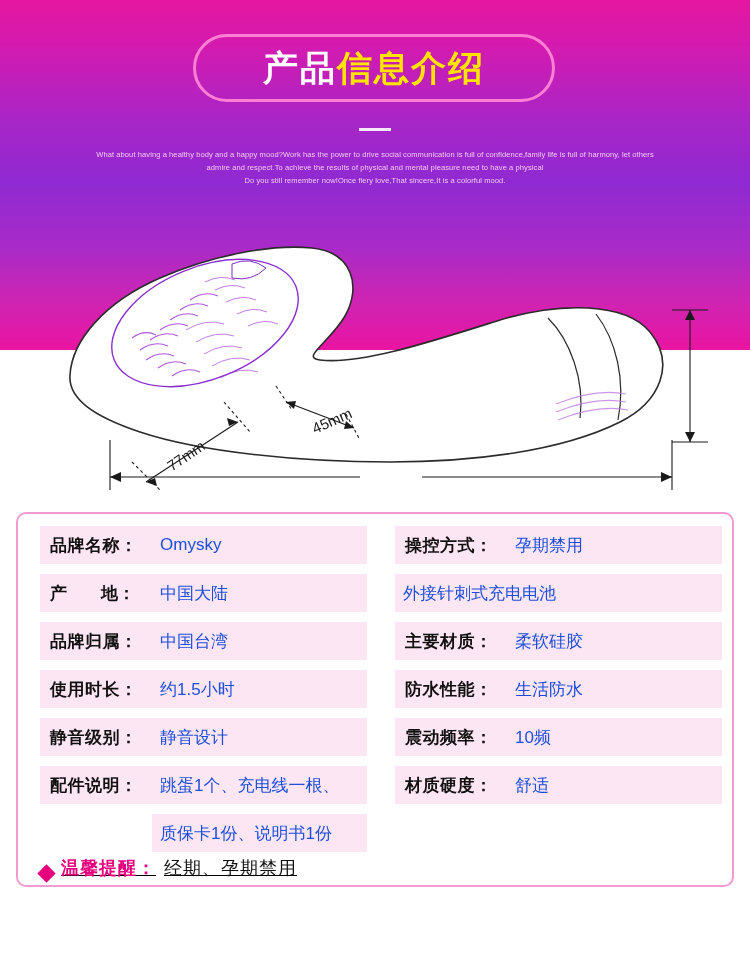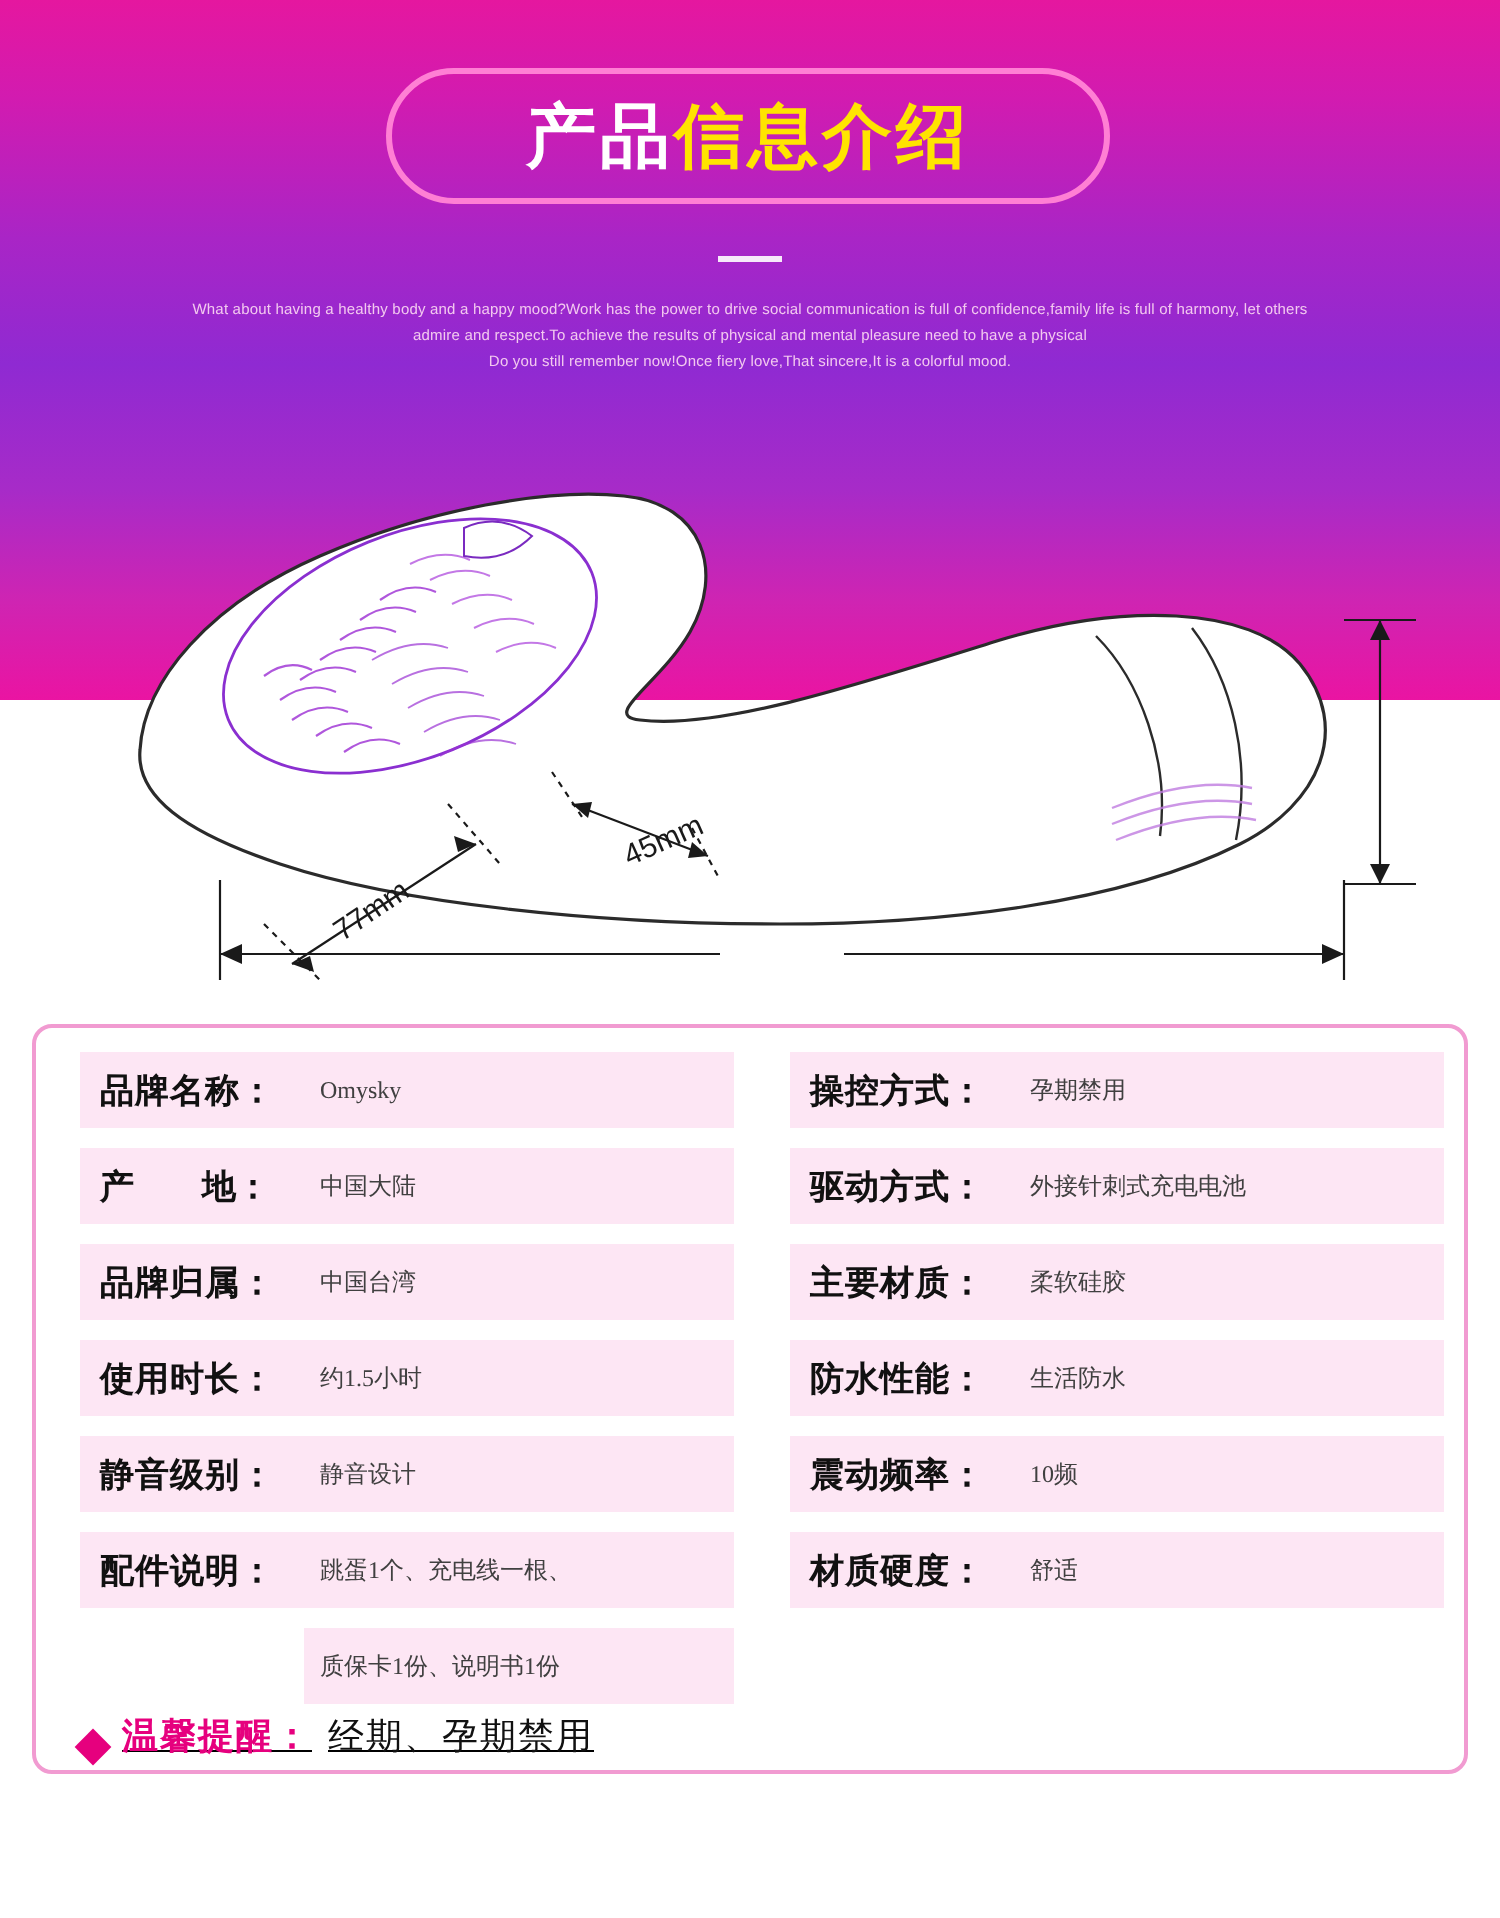--- a/index.html
+++ b/index.html
@@ -139,23 +139,23 @@
     width: 112px;
     box-sizing: border-box;
     letter-spacing: 0.5px;
     white-space: nowrap;
   }
   .spec-key.spread {
     letter-spacing: 0;
   }
   .spec-val {
     background: #fde6f4;
-    color: #404040;
-    font-size: 12px;
-    font-family: Liberation Serif, serif;
+    color: #1d4ed8;
+    font-size: 17px;
+    font-family: Liberation Sans, sans-serif;
     display: flex;
     align-items: center;
     padding-left: 8px;
     flex: 1;
     white-space: nowrap;
     overflow: hidden;
   }
   .spec-row.contval .spec-key {
     background: #ffffff;
   }
@@ -312,21 +312,20 @@
       <div class="spec-row">
         <div class="spec-key">操控方式：</div>
         <div class="spec-val">孕期禁用</div>
       </div>
 
       <div class="spec-row">
         <div class="spec-key spread">产　　地：</div>
         <div class="spec-val">中国大陆</div>
       </div>
       <div class="spec-row">
-        <div class="spec-key">驱动方式：</div>
         <div class="spec-val">外接针刺式充电电池</div>
       </div>
 
       <div class="spec-row">
         <div class="spec-key">品牌归属：</div>
         <div class="spec-val">中国台湾</div>
       </div>
 
       <div class="spec-row">
         <div class="spec-key">主要材质：</div>

